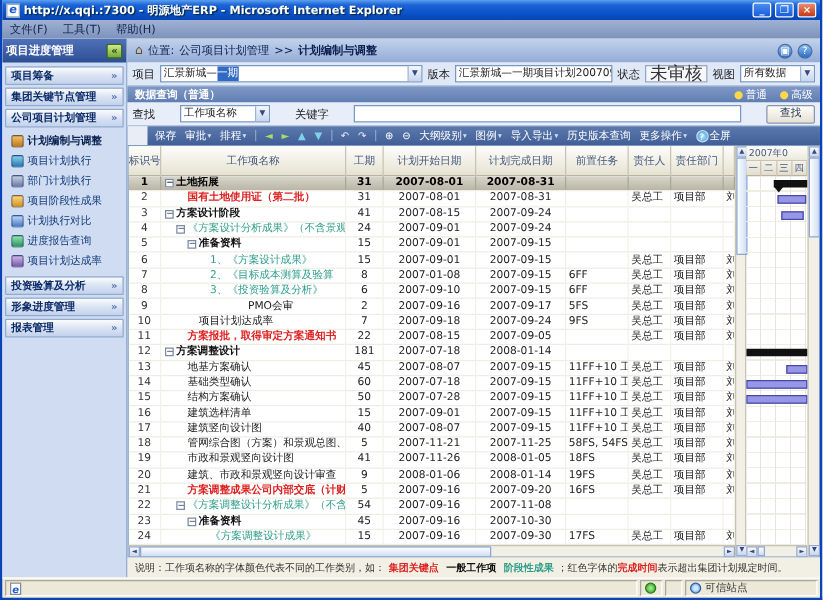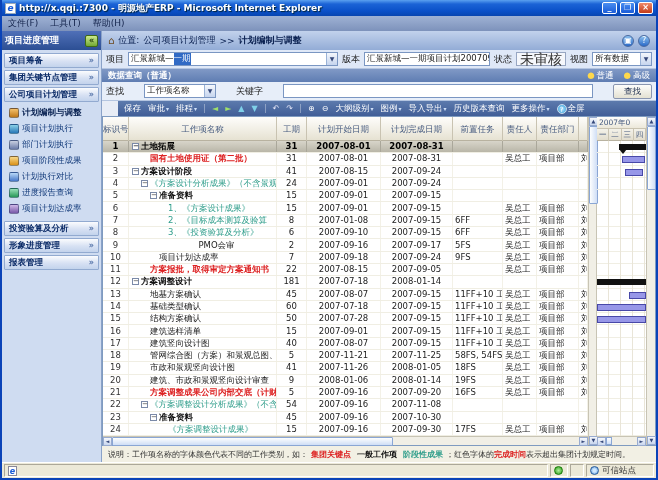--- a/index.html
+++ b/index.html
@@ -737,18 +737,18 @@
   </div>
 
   <div class="statusbar">
     <span class="st-cell st-left">
         <span class="st-page">e</span>
       </span>
     <span class="st-cell" style="width:18px">
         <span class="st-check"></span>
       </span>
     <span class="st-cell" style="width:14px"></span>
-    <span class="st-cell" style="width:68px">
+    <span class="st-cell" style="width:106px">
       <span class="st-globe"></span>
       <span>可信站点</span>
     </span>
   </div>
 </div>
 
 </body></html>

